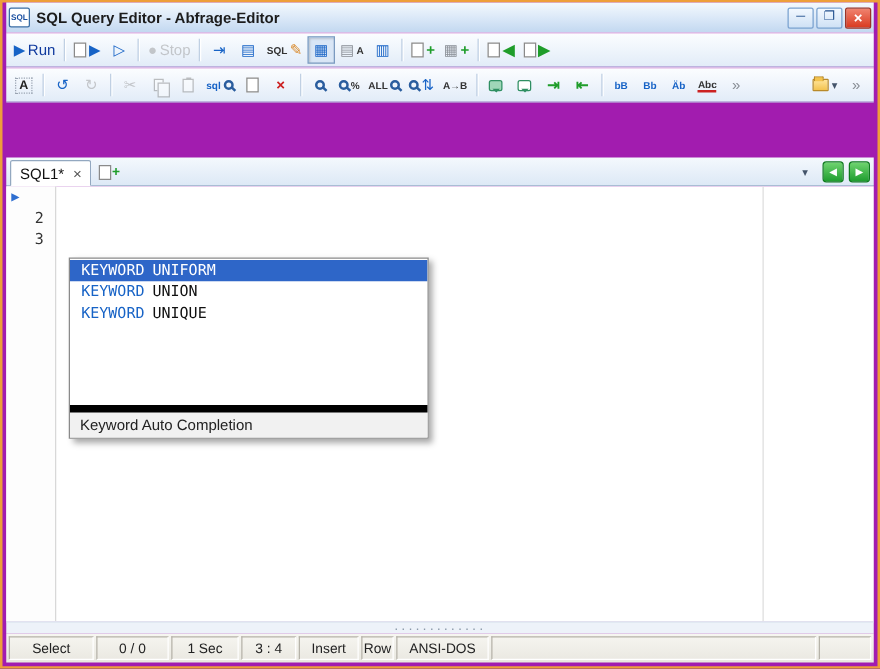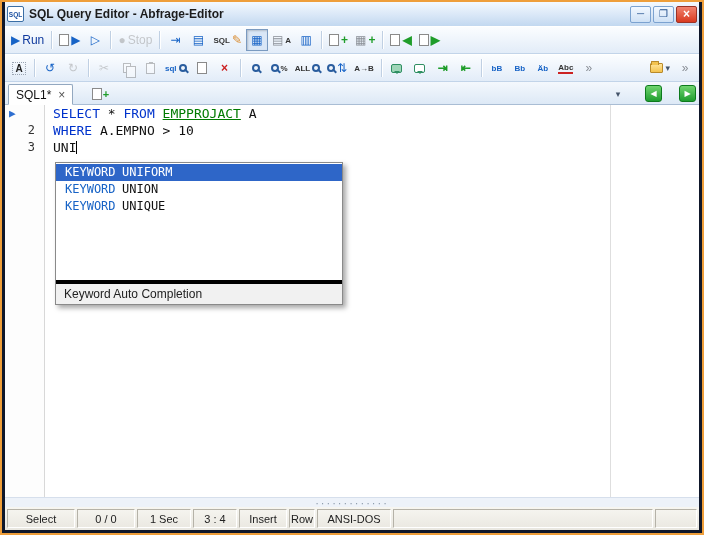--- a/index.html
+++ b/index.html
@@ -2,21 +2,21 @@
 <html><head>
 <meta charset="utf-8">
 <style>
   * { margin:0; padding:0; box-sizing:border-box; }
   html,body { background:#555; }
   body { font-family:"Liberation Sans", sans-serif; }
 
   .window {
     width:704px; height:535px;
     border:2px solid #ee9e3a;
-    background:#0f172a;
+    background:#a21caf;
     display:flex; flex-direction:column;
     padding:0 3px 3px 3px;
     position:relative;
   }
 
   
   .titlebar {
     height:24px; flex:0 0 24px;
     display:flex; align-items:center; gap:5px;
     padding:0 2px;
@@ -124,24 +124,25 @@
     background:#f3c34f; border:1px solid #b98a2a; border-bottom:none; border-radius:1px 1px 0 0;
   }
   .dotbox {
     border:1px dotted #9aa4b2; padding:0 2px; font-size:10px; font-weight:bold; color:#222;
   }
   .uline-red { border-bottom:2px solid #cc2222; }
 
   
   .tabbar {
     flex:0 0 23px; height:23px;
-    display:flex; align-items:flex-end; gap:17px;
+    display:flex; align-items:flex-end; gap:4px;
     padding:2px 3px 0 3px;
     background:linear-gradient(#f4f8fd,#dde9f6);
     border-bottom:1px solid #a9bdd4;
+    margin-top:44px;
   }
   .tab {
     height:21px; margin-bottom:-1px;
     background:#fff;
     border:1px solid #93a8c0; border-bottom:1px solid #fff;
     border-radius:2px 2px 0 0;
     display:flex; align-items:center; gap:7px;
     padding:0 7px; font-size:12px; color:#111; cursor:default;
   }
   .tab-close { color:#555; font-size:12px; line-height:1; cursor:default; }
@@ -199,21 +200,21 @@
     box-shadow:3px 3px 5px rgba(0,0,0,.35);
     font-size:12px;
   }
   .ac-list { height:117px; overflow:hidden; padding-top:1px; }
   .ac-row { display:flex; height:17px; line-height:17px; cursor:default; }
   .ac-type { width:66px; padding-left:9px; color:#1763c6; flex:0 0 66px; }
   .ac-value { font-weight:normal; color:#111; }
   .ac-row.selected { background:#2e66c8; }
   .ac-row.selected .ac-type, .ac-row.selected .ac-value { color:#fff; }
   .ac-footer {
-    border-top:4px solid #000000; background:#f1f1f1;
+    border-top:6px solid #000000; background:#f1f1f1;
     padding:3px 8px; font-family:"Liberation Sans", sans-serif;
     font-size:12px; color:#222;
   }
 
   
   .splitter {
     flex:0 0 10px; height:10px;
     background:#edf2f9; border-top:1px solid #d6dfec;
     display:flex; align-items:center; justify-content:center;
     color:#8a98a8; font-size:11px; letter-spacing:2px; line-height:4px;
@@ -421,25 +422,20 @@
   <div class="editor">
     <div class="gutter">
       <div class="gut-row">
         <span class="marker">▶</span>
         <span></span>
       </div>
       <div class="gut-row">2</div>
       <div class="gut-row">3</div>
     </div>
 
-    <div class="code">
-      <div class="code-line"><span class="kw">SELECT</span><span> * </span><span class="kw">FROM</span><span> </span><span class="obj">EMPPROJACT</span><span> A</span></div>
-      <div class="code-line"><span class="kw">WHERE</span><span> A.EMPNO &gt; 10</span></div>
-      <div class="code-line"><span>UNI</span><span class="caret"></span></div>
-    </div>
 
     <div class="col-guide"></div>
 
     <div class="autocomplete">
       <div class="ac-list">
         <div class="ac-row selected">
           <span class="ac-type">KEYWORD</span>
           <span class="ac-value">UNIFORM</span>
         </div>
         <div class="ac-row">

